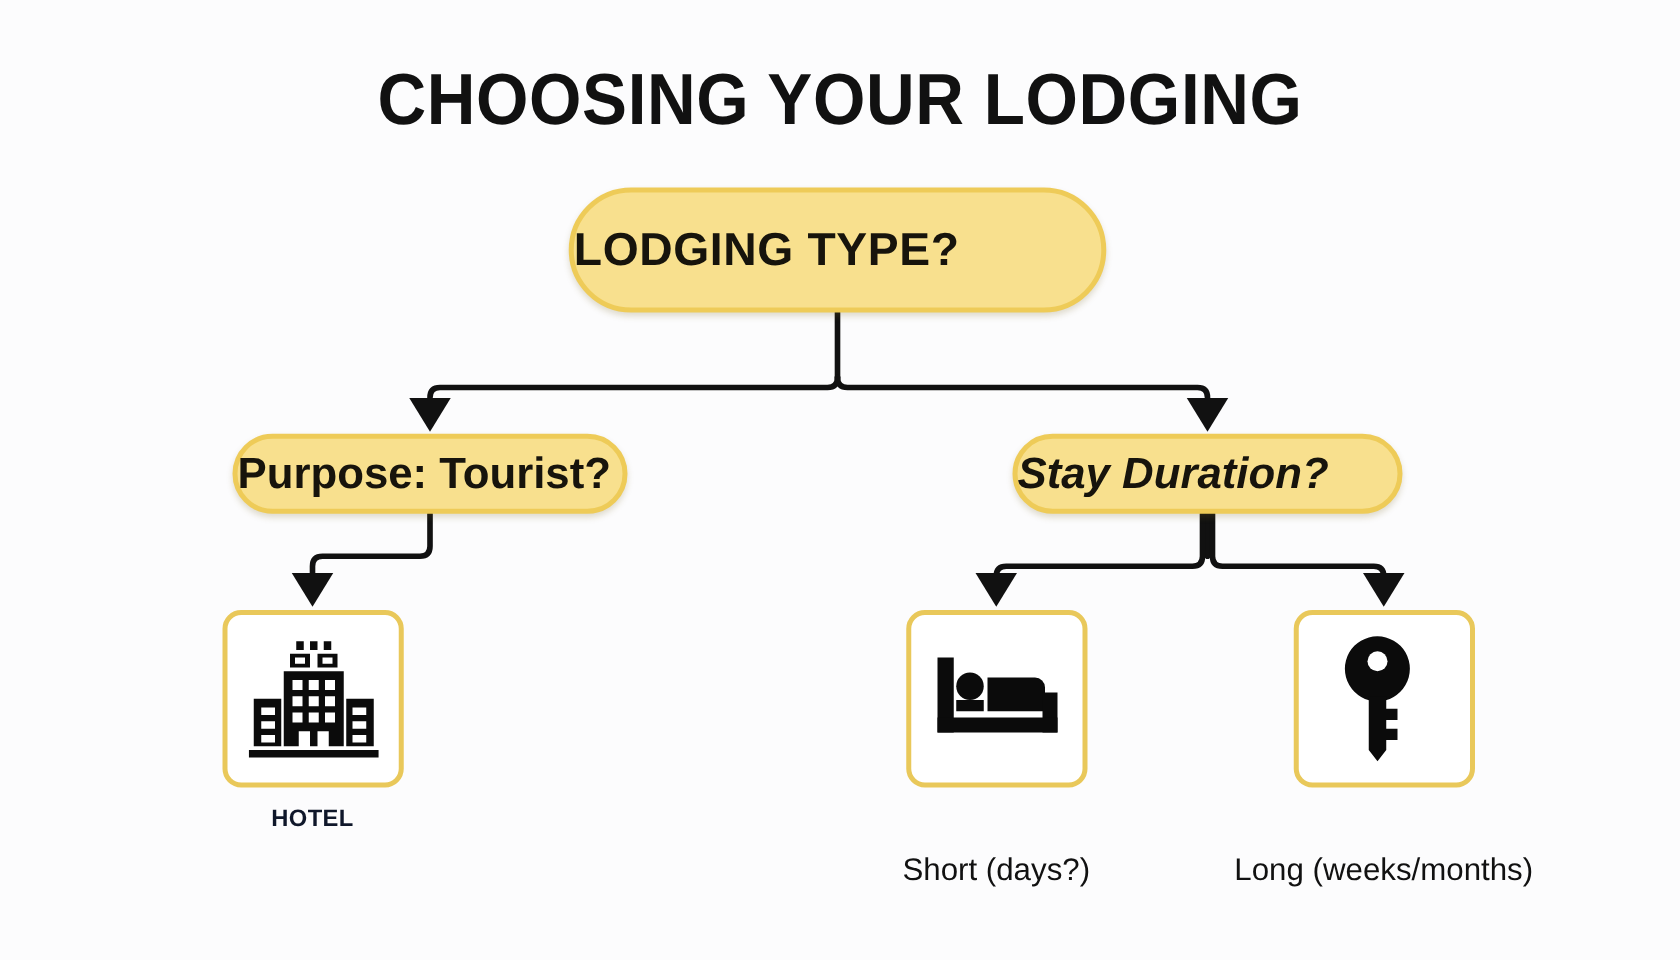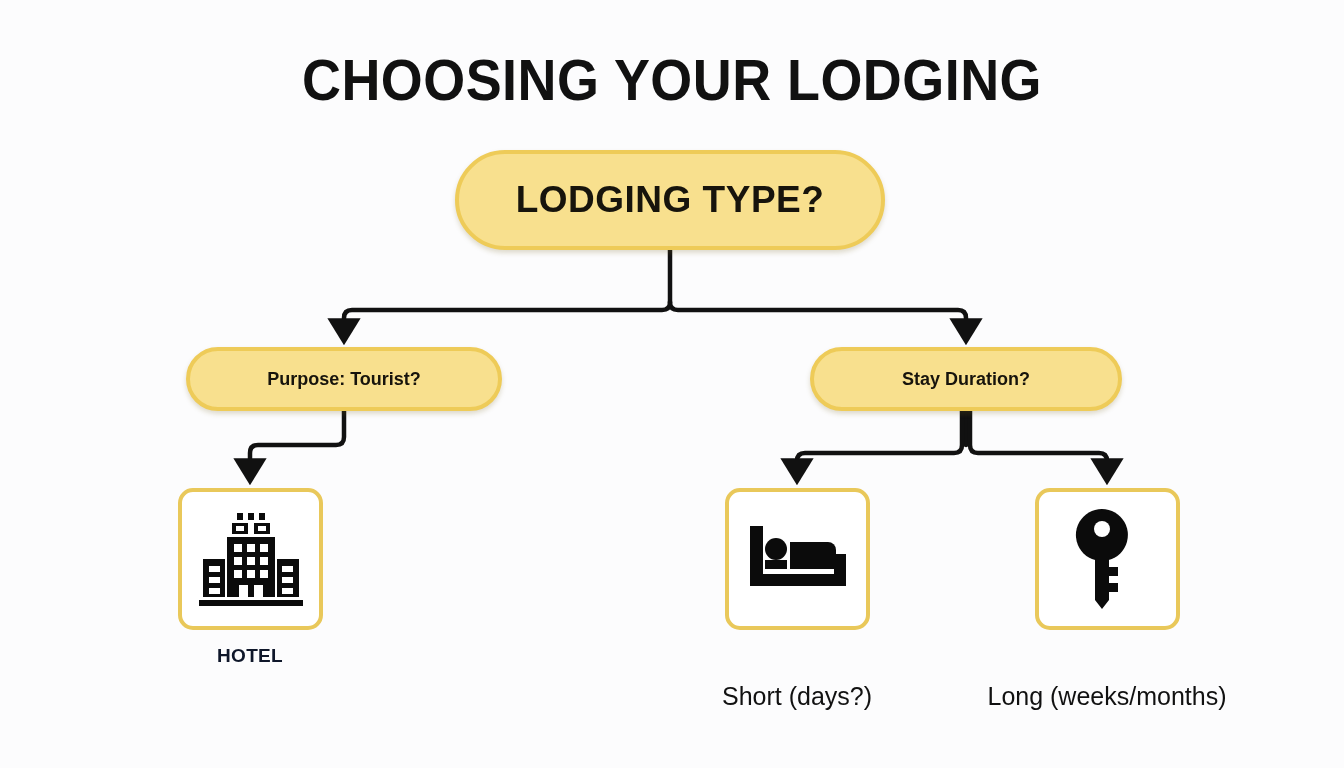--- a/index.html
+++ b/index.html
@@ -44,47 +44,48 @@
 
   
   .pill {
     position: absolute;
     box-sizing: border-box;
     background: #f8e08e;
     border: 4px solid #eecb58;
     border-radius: 999px;
     display: flex;
     align-items: center;
-    justify-content: center;
+    justify-content: flex-start;
     color: #17140c;
     font-weight: bold;
     box-shadow: 0 3px 5px rgba(120, 100, 30, 0.22);
     text-align: center;
   }
   .pill-root {
     left: 455px;
     top: 150px;
     width: 430px;
     height: 100px;
     font-size: 37px;
     letter-spacing: 0.5px;
   }
   .pill-l2 {
     height: 64px;
-    font-size: 18px;
+    font-size: 35px;
   }
   .pill-purpose {
     left: 186px;
     top: 347px;
     width: 316px;
   }
   .pill-duration {
     left: 810px;
     top: 347px;
     width: 312px;
+    font-style: italic;
   }
 
   
   .leaf {
     position: absolute;
     box-sizing: border-box;
     width: 145px;
     height: 142px;
     background: #ffffff;
     border: 4px solid #e9c85a;

